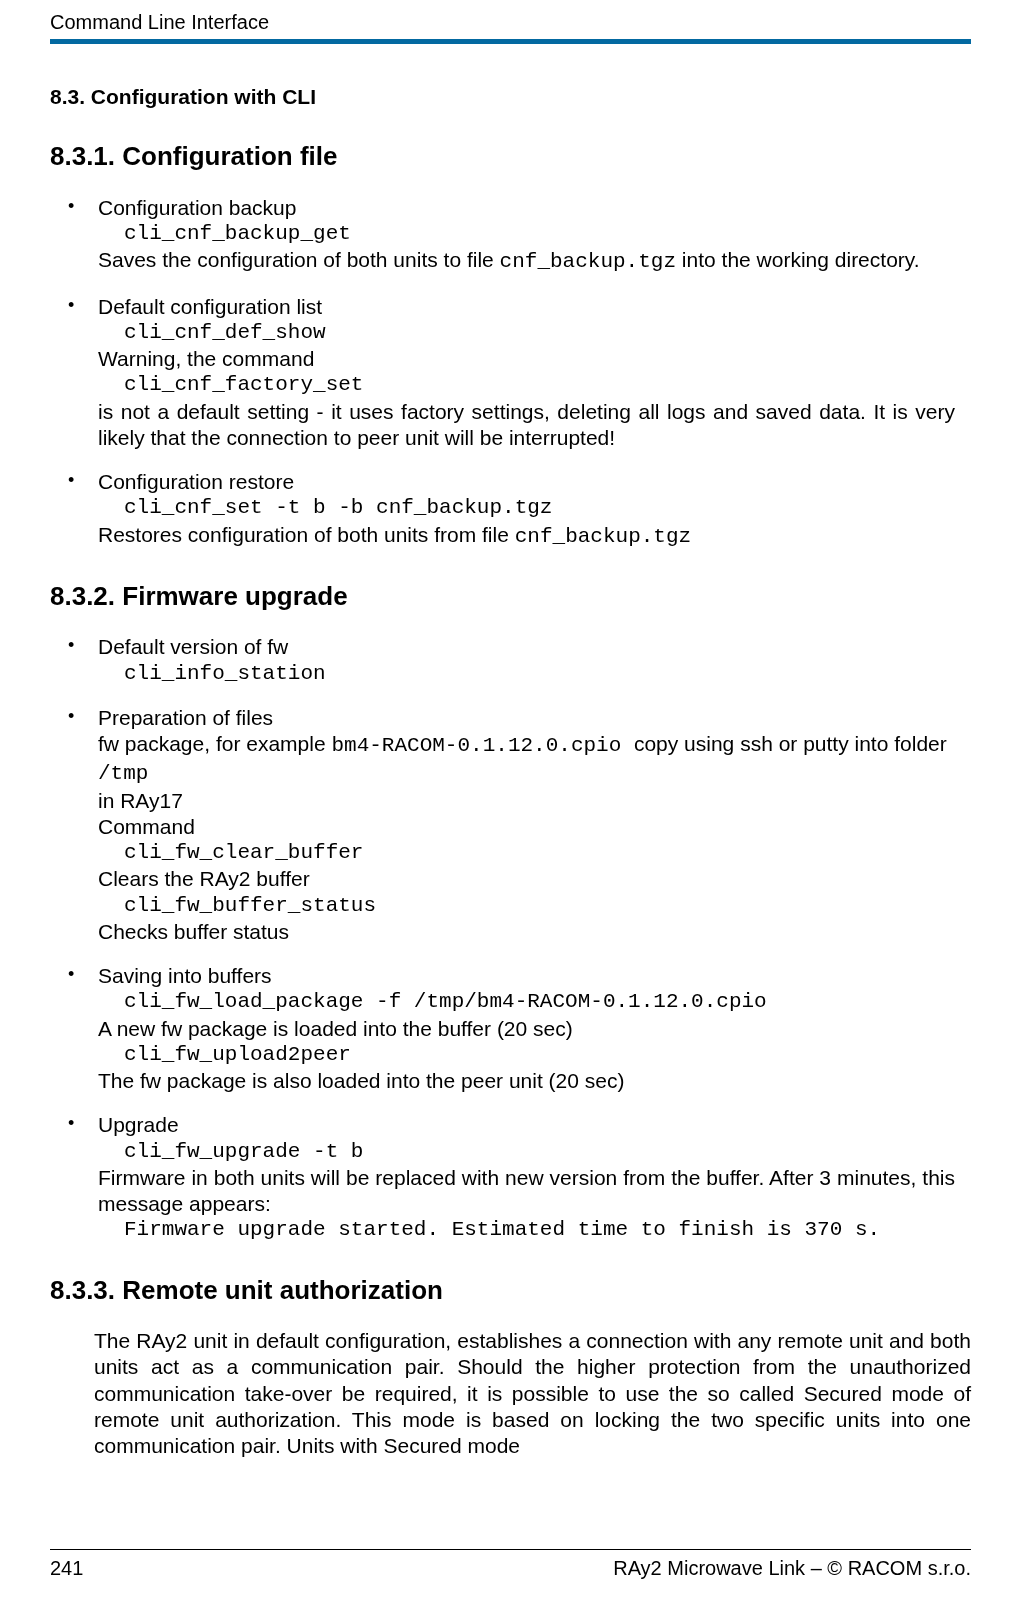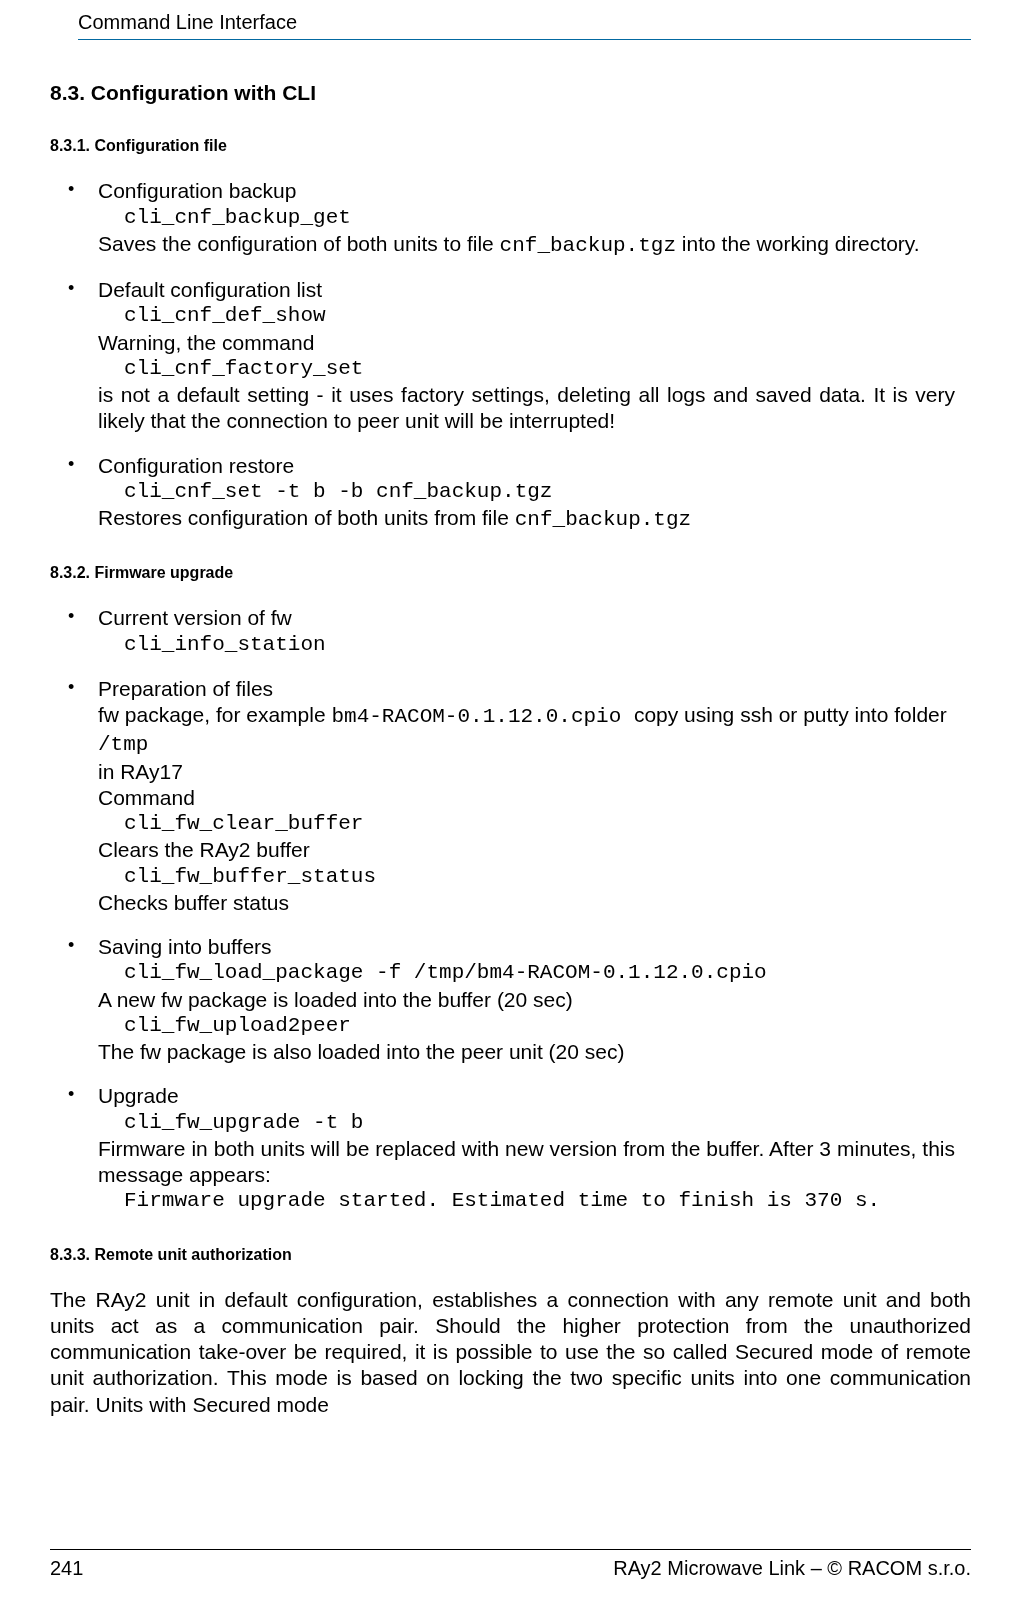--- a/index.html
+++ b/index.html
@@ -15,32 +15,31 @@
     height: 1599px;
     position: relative;
     box-sizing: border-box;
     padding: 0 50px;
     font-size: 21px;
     line-height: 1.25;
   }
   .running-head {
     padding-top: 10px;
     padding-bottom: 4px;
-    border-bottom: 1px solid #0369a1;
+    border-bottom: 5px solid #0369a1;
     font-size: 20px;
-    margin-left: 28px;
   }
   .h2 {
     font-size: 21px;
     font-weight: bold;
     margin-top: 40px;
     margin-bottom: 28px;
   }
   .h3 {
-    font-size: 16px;
+    font-size: 26px;
     font-weight: bold;
     margin-top: 30px;
     margin-bottom: 22px;
   }
   ul.bullets {
     list-style: none;
     margin: 16px;
     padding: 0;
   }
   ul.bullets > li {
@@ -59,20 +58,21 @@
     font-family: "Courier New", Courier, monospace;
     letter-spacing: 0;
   }
   .indent {
     display: block;
     padding-left: 26px;
   }
   .para {
     text-align: justify;
     margin-top: 20px;
+    margin-left: 44px;
   }
   .footer {
     position: absolute;
     left: 50px;
     right: 50px;
     bottom: 18px;
     border-top: 1px solid #000;
     padding-top: 6px;
     display: flex;
     justify-content: space-between;
@@ -118,21 +118,21 @@
       </span>
     </li>
 
   </ul>
 
   <div class="h3">8.3.2. Firmware upgrade</div>
 
   <ul class="bullets">
 
     <li>
-      <span>Current version of fw</span><br>
+      <span>Default version of fw</span><br>
       <span class="mono indent">cli_info_station</span>
     </li>
 
     <li>
       <span>Preparation of files</span><br>
       <span>
         <span>fw package, for example </span><span class="mono"> bm4-RACOM-0.1.12.0.cpio </span><span> copy using ssh or putty into folder </span><span class="mono">/tmp</span>
       </span><br>
       <span>in RAy17</span><br>
       <span>Command</span><br>

